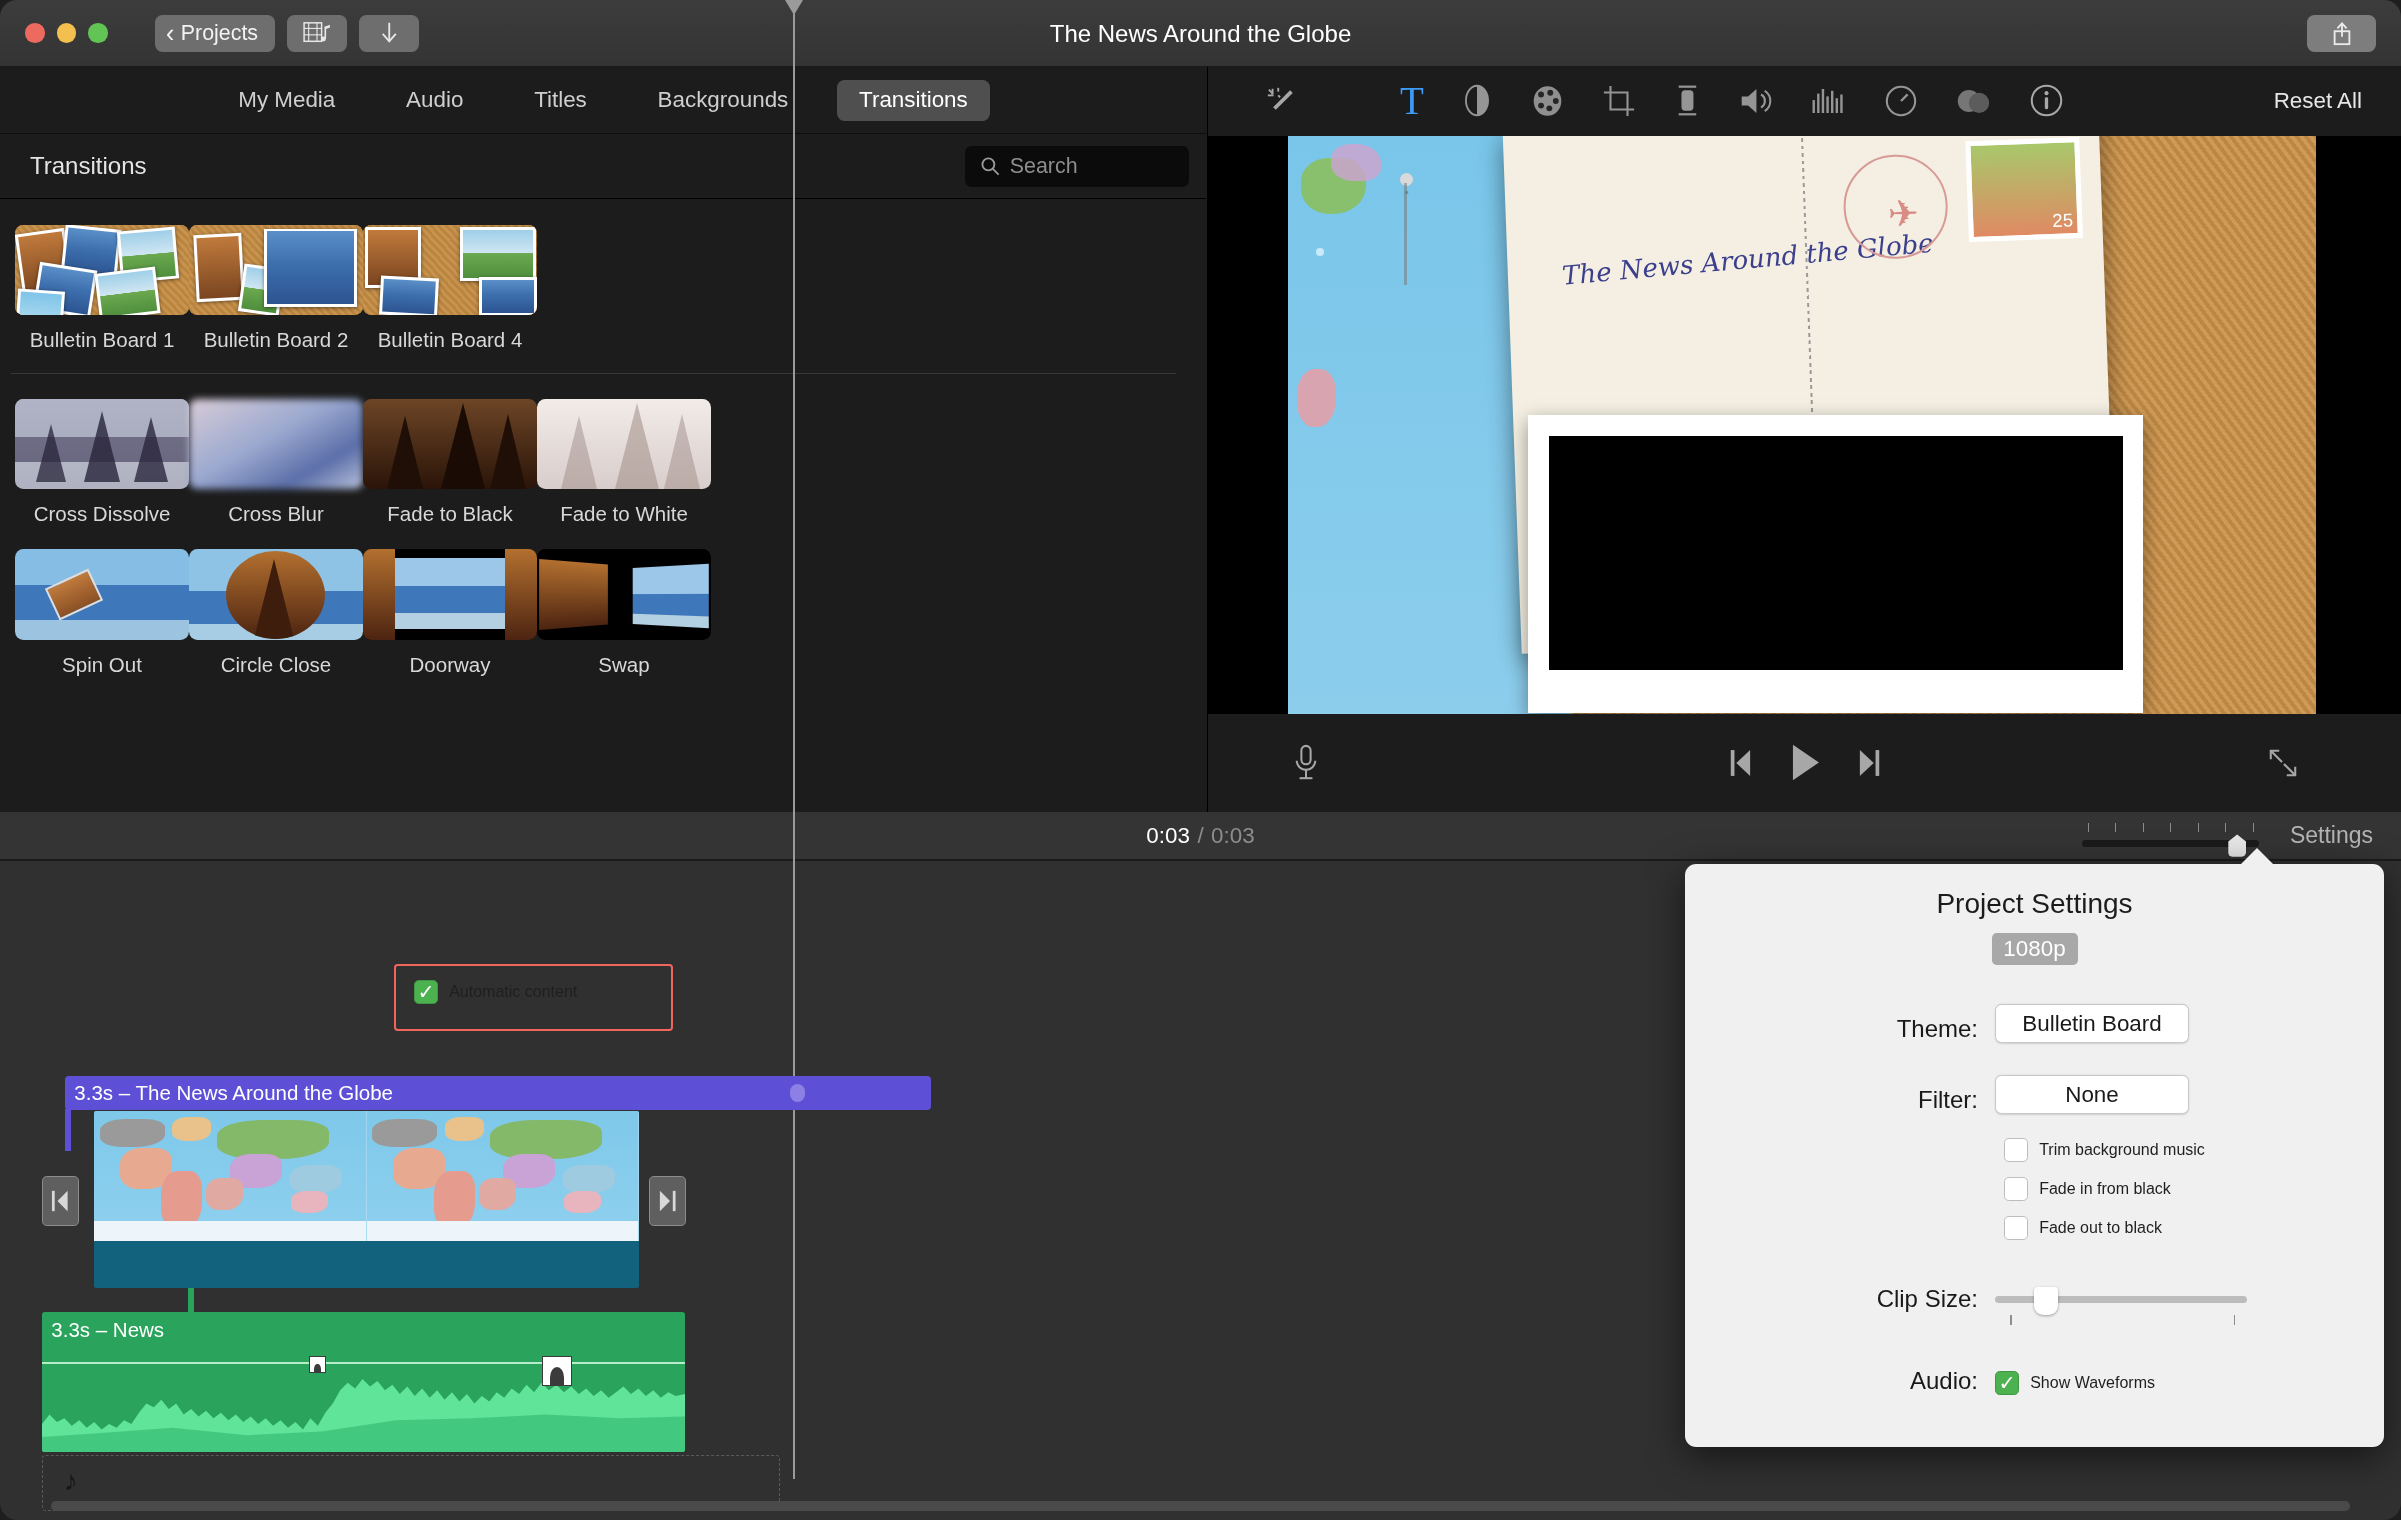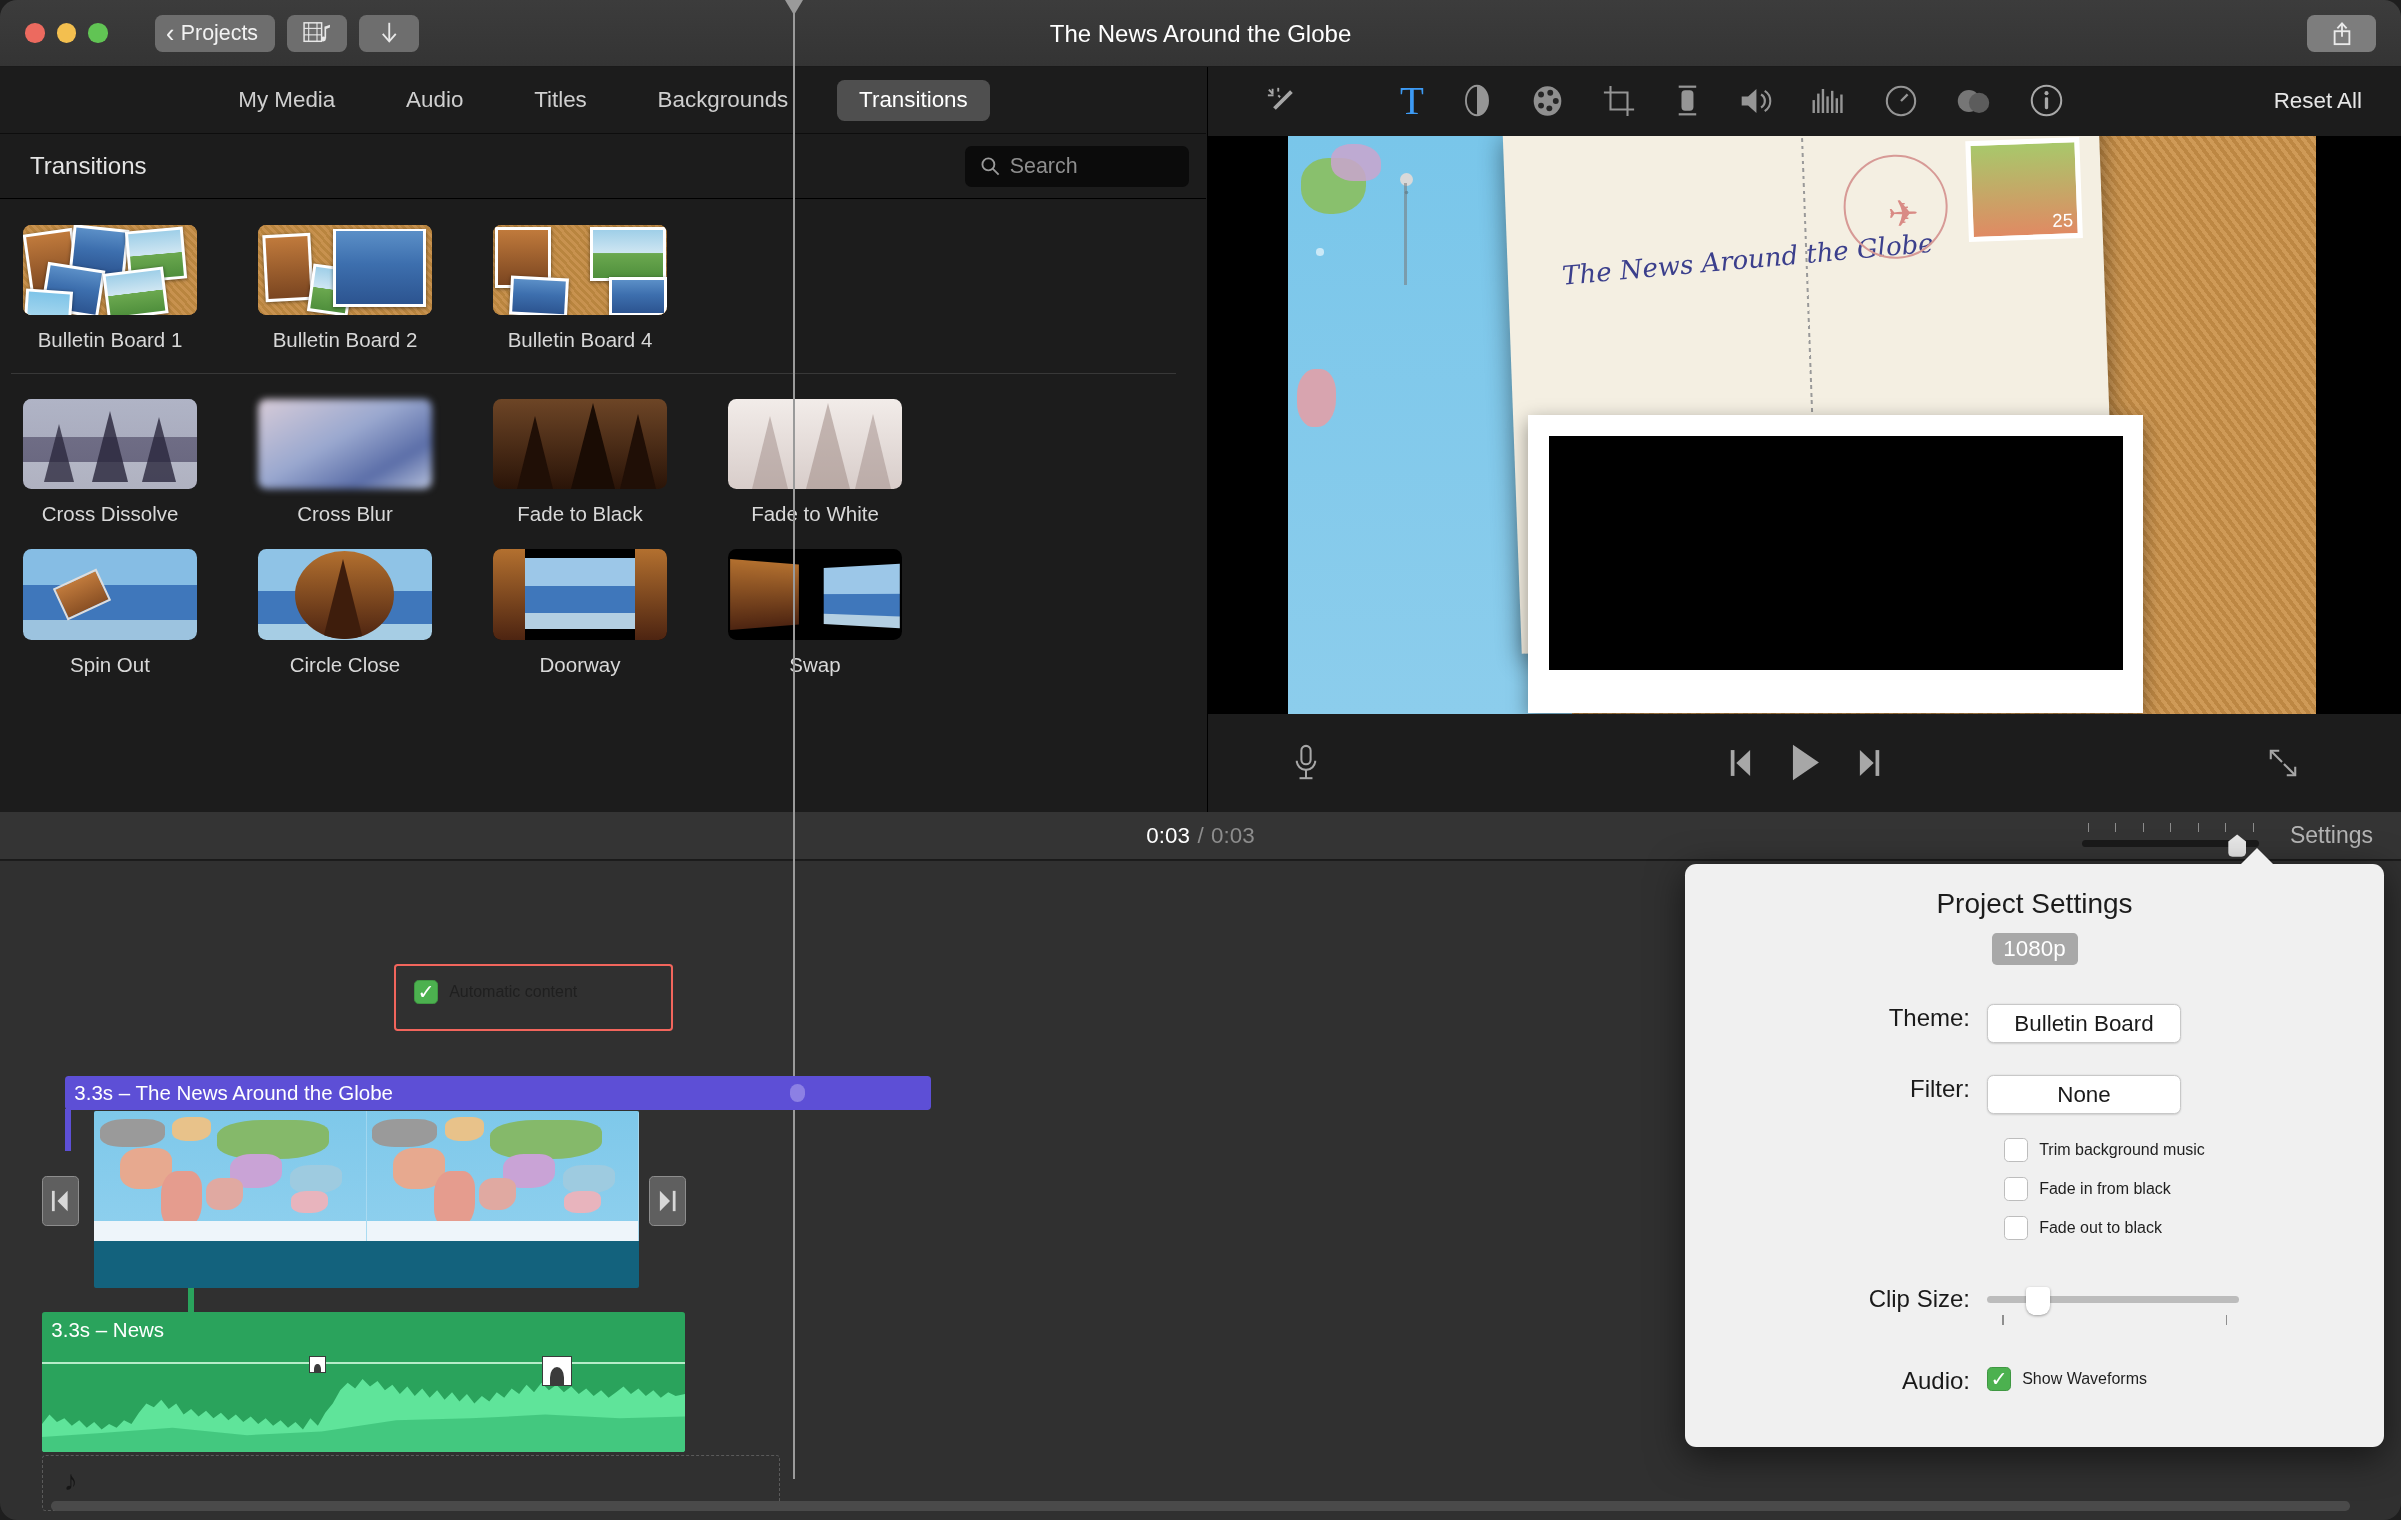--- a/index.html
+++ b/index.html
@@ -77,21 +77,21 @@
   .search-ph { color: #8e8e8e; font-size: 21.4px; }
 
   .browser-body { position: relative; height: 613px; overflow: hidden; }
   .section-title {
     color: #e8e8e8; font-size: 22.4px; font-weight: bold;
     margin: 35px 0 0 30px;
   }
   .divider {
     height: 0.9px; background: #383838; margin: 20.5px 30px 0 11.2px;
   }
-  .grid { display: flex; padding-left: 23px; margin-top: 26px; gap: 61px; }
+  .grid { display: flex; padding-left: 15px; margin-top: 26px; }
   .tile { width: 174px; }
   .thumb {
     width: 174px; height: 90px; border-radius: 8.4px; overflow: hidden;
     position: relative; background: #7d5c3a;
   }
   .tile-label {
     color: #d8d8d8; font-size: 20.5px; text-align: center; margin-top: 13px;
     white-space: nowrap;
   }
   .grid.row3 { margin-top: 22.4px; }
@@ -277,21 +277,21 @@
     position:absolute; right: 110px; top: -16px;
     border-left: 17px solid transparent; border-right: 17px solid transparent;
     border-bottom: 17px solid #f0f0f0;
   }
   .pop-title { text-align:center; color:#1c1c1c; font-size:28px; padding-top:24px; }
   .pop-badge {
     display:block; margin: 13px auto 0; width: 86px; height: 32px;
     background:#a8a8a8; border-radius:4.7px; color:#fff; font-size:22.4px;
     text-align:center; line-height:32px;
   }
-  .row { display:flex; align-items:flex-start; margin-top: 28px; }
+  .row { display:flex; align-items:flex-end; margin-top: 28px; padding-left: 8px; }
   .row-label {
     width: 302px; text-align:right; padding-right:17px;
     color:#1a1a1a; font-size:24px;
   }
   .popbtn {
     width: 194px; height: 39px; background:#fff; border:0.9px solid #c8c8c8;
     border-radius:6.5px; color:#1a1a1a; font-size:22.4px;
     display:flex; align-items:center; justify-content:center;
     box-shadow: 0 0.9px 1.9px rgba(0,0,0,.14);
   }

